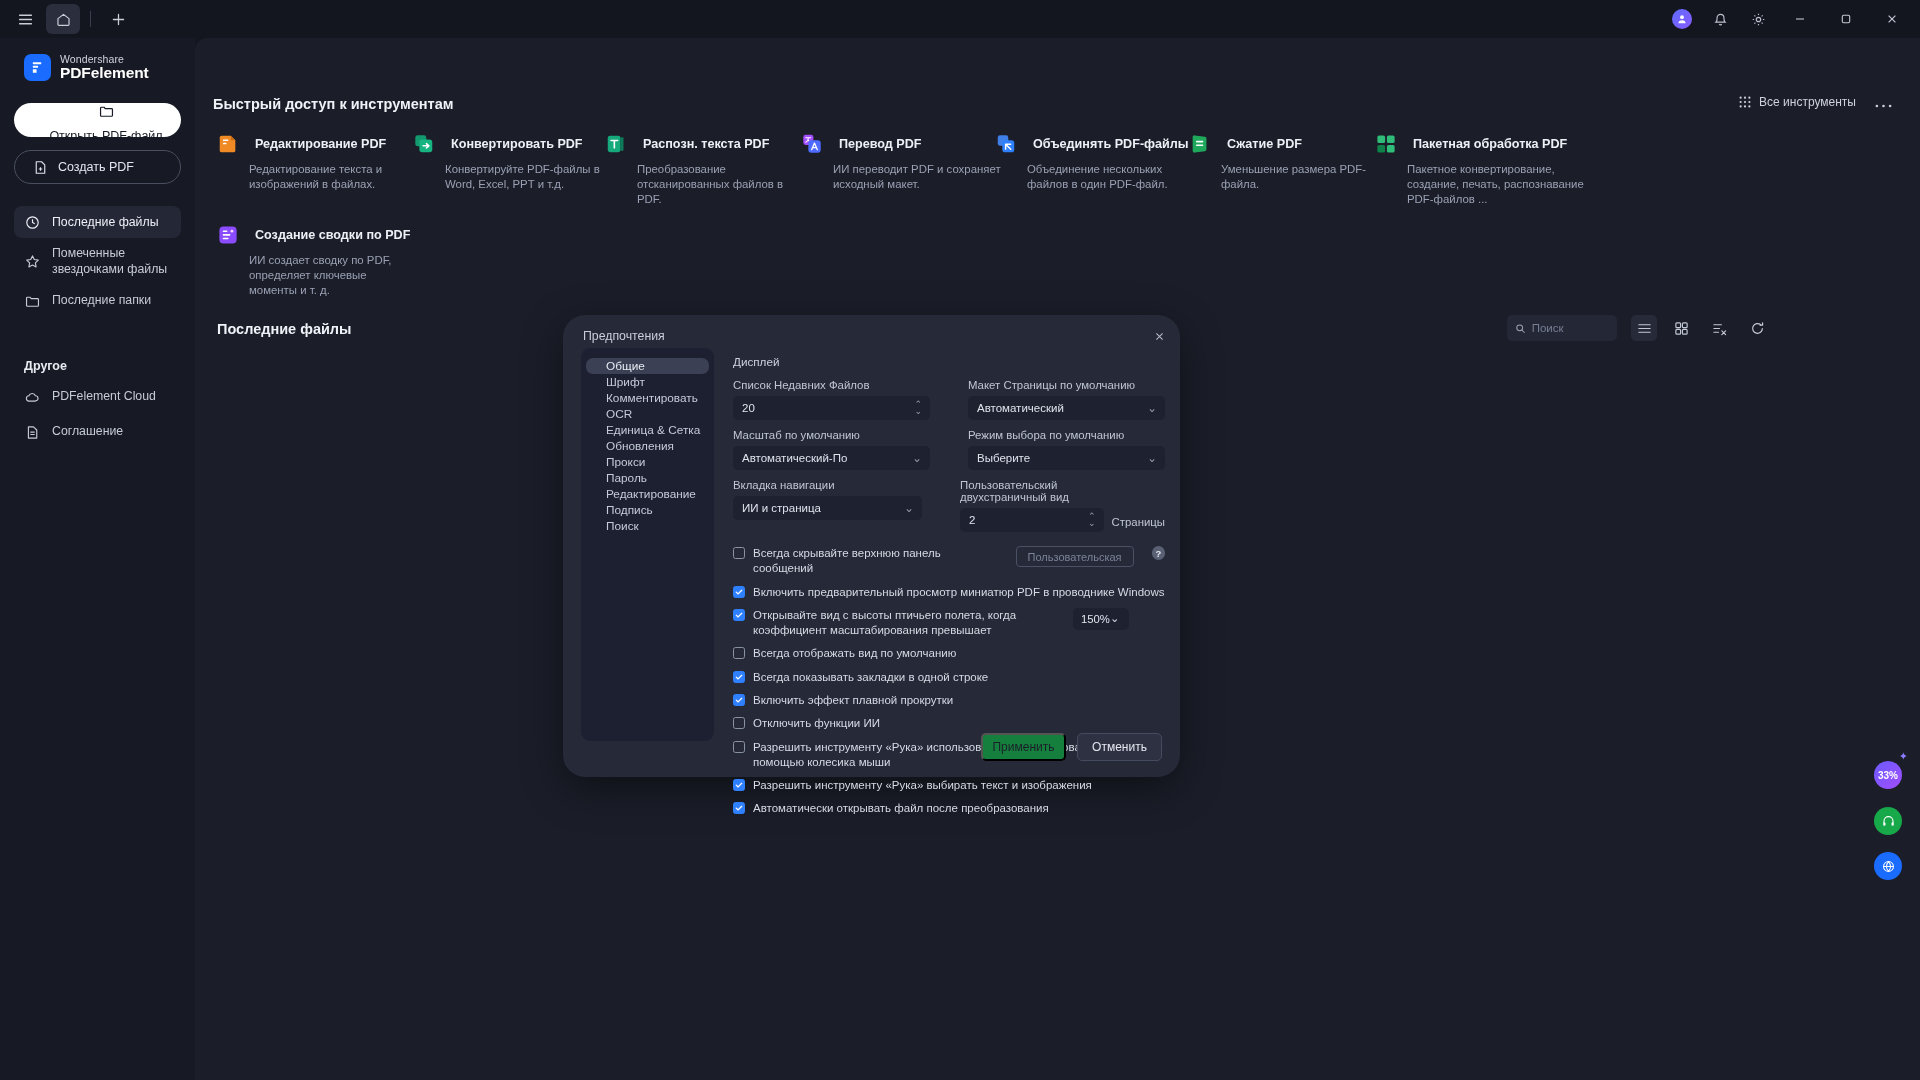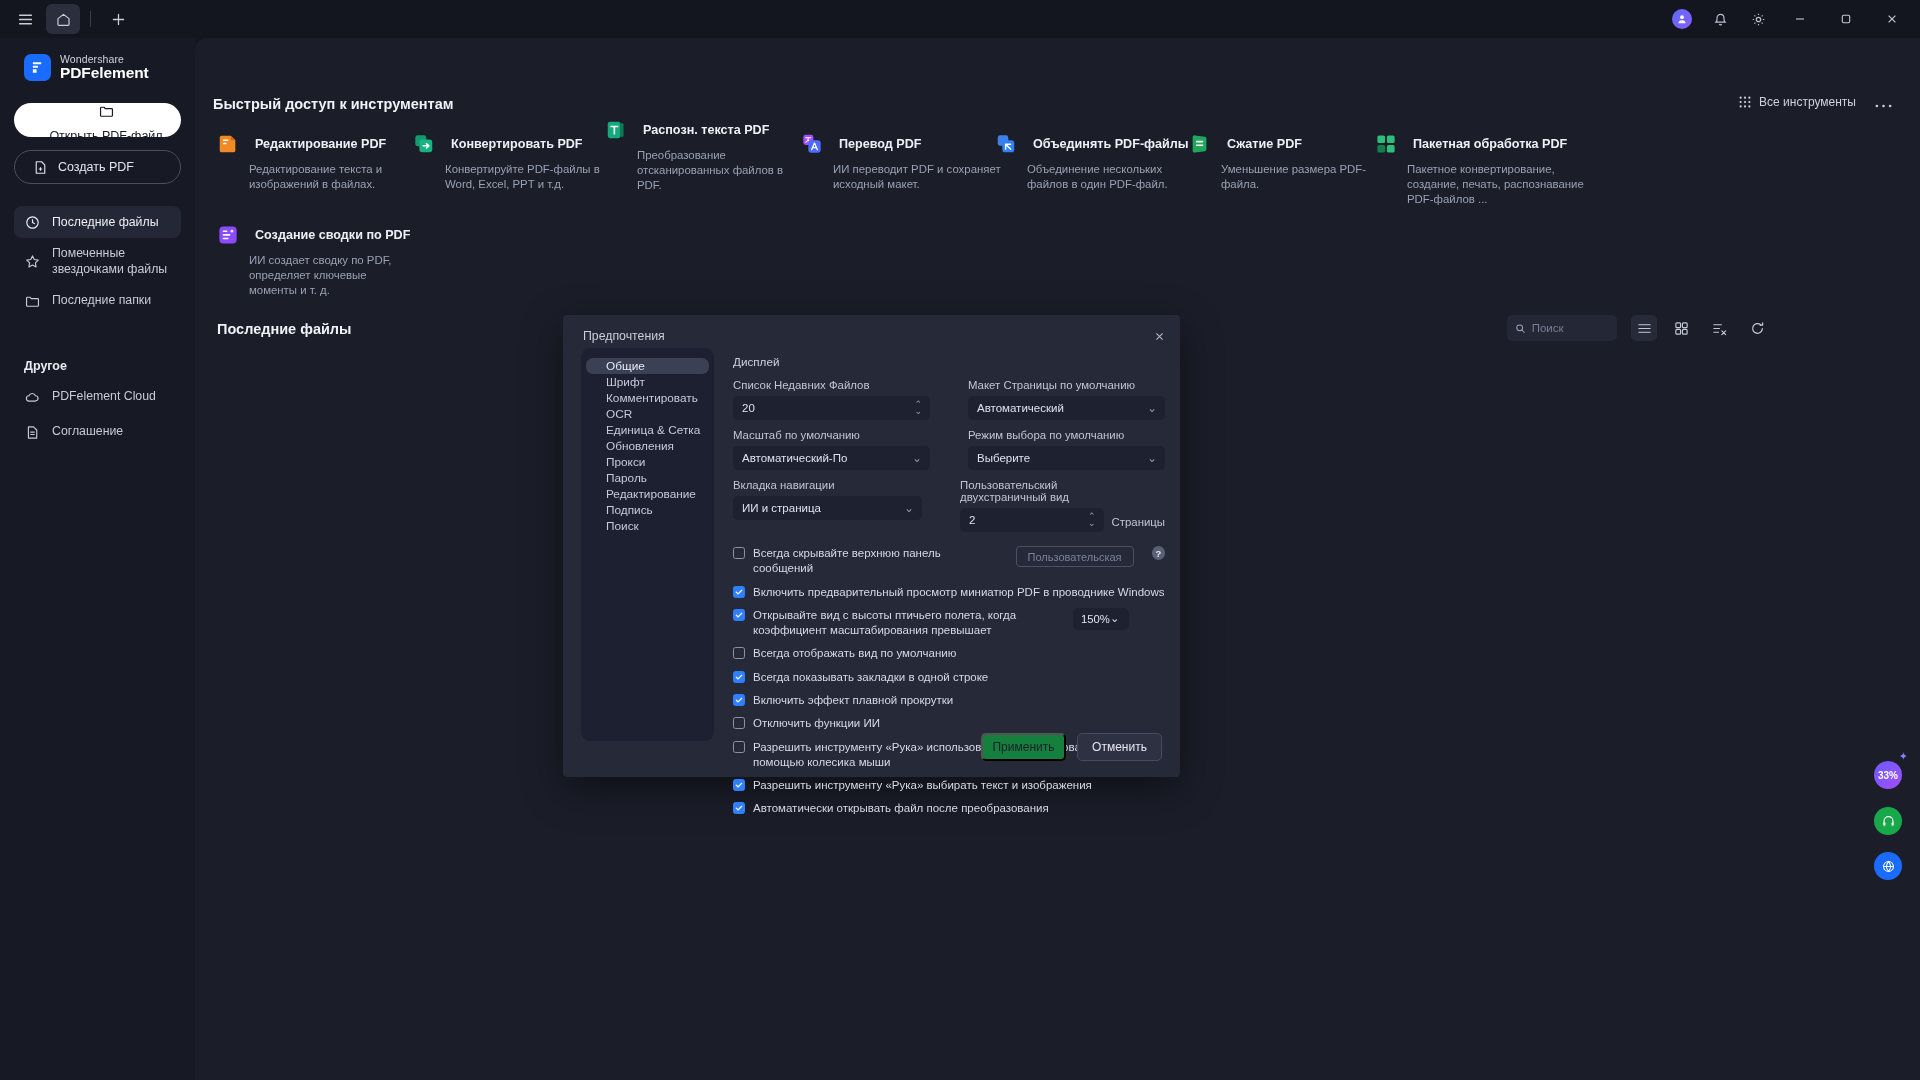--- a/index.html
+++ b/index.html
@@ -108,21 +108,21 @@
   }
   .search-box input::placeholder { color: #787f93; }
   .vtool { position: absolute; top: 277px; width: 26px; height: 26px;
            display: flex; align-items: center; justify-content: center; border-radius: 5px; color: #c3c9d7; }
   .vtool.on { background: #262a39; }
 
   
   .overlay { position: absolute; inset: 0; }
   .dialog {
     position: absolute; left: 563px; top: 315px; width: 617px; height: 462px;
-    background: #252938; border-radius: 4px;
+    background: #252938; border-radius: 22px;
     box-shadow: 0 12px 42px rgba(0,0,0,.46);
   }
   .dlg-title { position: absolute; left: 20px; top: 14px; font-size: 12.3px; color: #c9cedb; }
   .dlg-close { position: absolute; right: 11px; top: 11px; width: 20px; height: 20px;
                display:flex; align-items:center; justify-content:center; color: #b6bcca; font-size: 14px; }
   .dlg-nav {
     position: absolute; left: 18px; top: 33px; width: 133px; height: 393px;
     background: #1d2030; border-radius: 9px; overflow: hidden; padding-top: 10px;
   }
   .dlg-nav-item {
@@ -366,21 +366,21 @@
           <svg class="tool-ic" viewBox="0 0 24 24">
             <rect x="2.5" y="2.5" width="12" height="12" rx="2.6" fill="#13996e"></rect>
             <rect x="7" y="7" width="14" height="14" rx="3" fill="#17b481"></rect>
             <path d="M11 14h6M14.6 11.6 17.4 14l-2.8 2.4" stroke="#fff" stroke-width="1.6" fill="none" stroke-linecap="round" stroke-linejoin="round"></path>
           </svg>
           <div class="tool-name">Конвертировать PDF</div>
         </div>
         <div class="tool-desc">Конвертируйте PDF-файлы в Word, Excel, PPT и т.д.</div>
       </div>
 
-      <div class="tool" style="left:410px; top:81px;">
+      <div class="tool" style="left:410px; top:95px;">
         <div class="tool-head">
           <svg class="tool-ic" viewBox="0 0 24 24">
             <rect x="3" y="3" width="14" height="18" rx="2.6" fill="#16a97b"></rect>
             <rect x="17" y="4.5" width="3.2" height="15" rx="1.2" fill="#0f7a59"></rect>
             <path d="M6.6 8.2h7.2M10.2 8.2v8" stroke="#fff" stroke-width="1.8" stroke-linecap="round"></path>
           </svg>
           <div class="tool-name">Распозн. текста PDF</div>
         </div>
         <div class="tool-desc">Преобразование отсканированных файлов в PDF.</div>
       </div>

